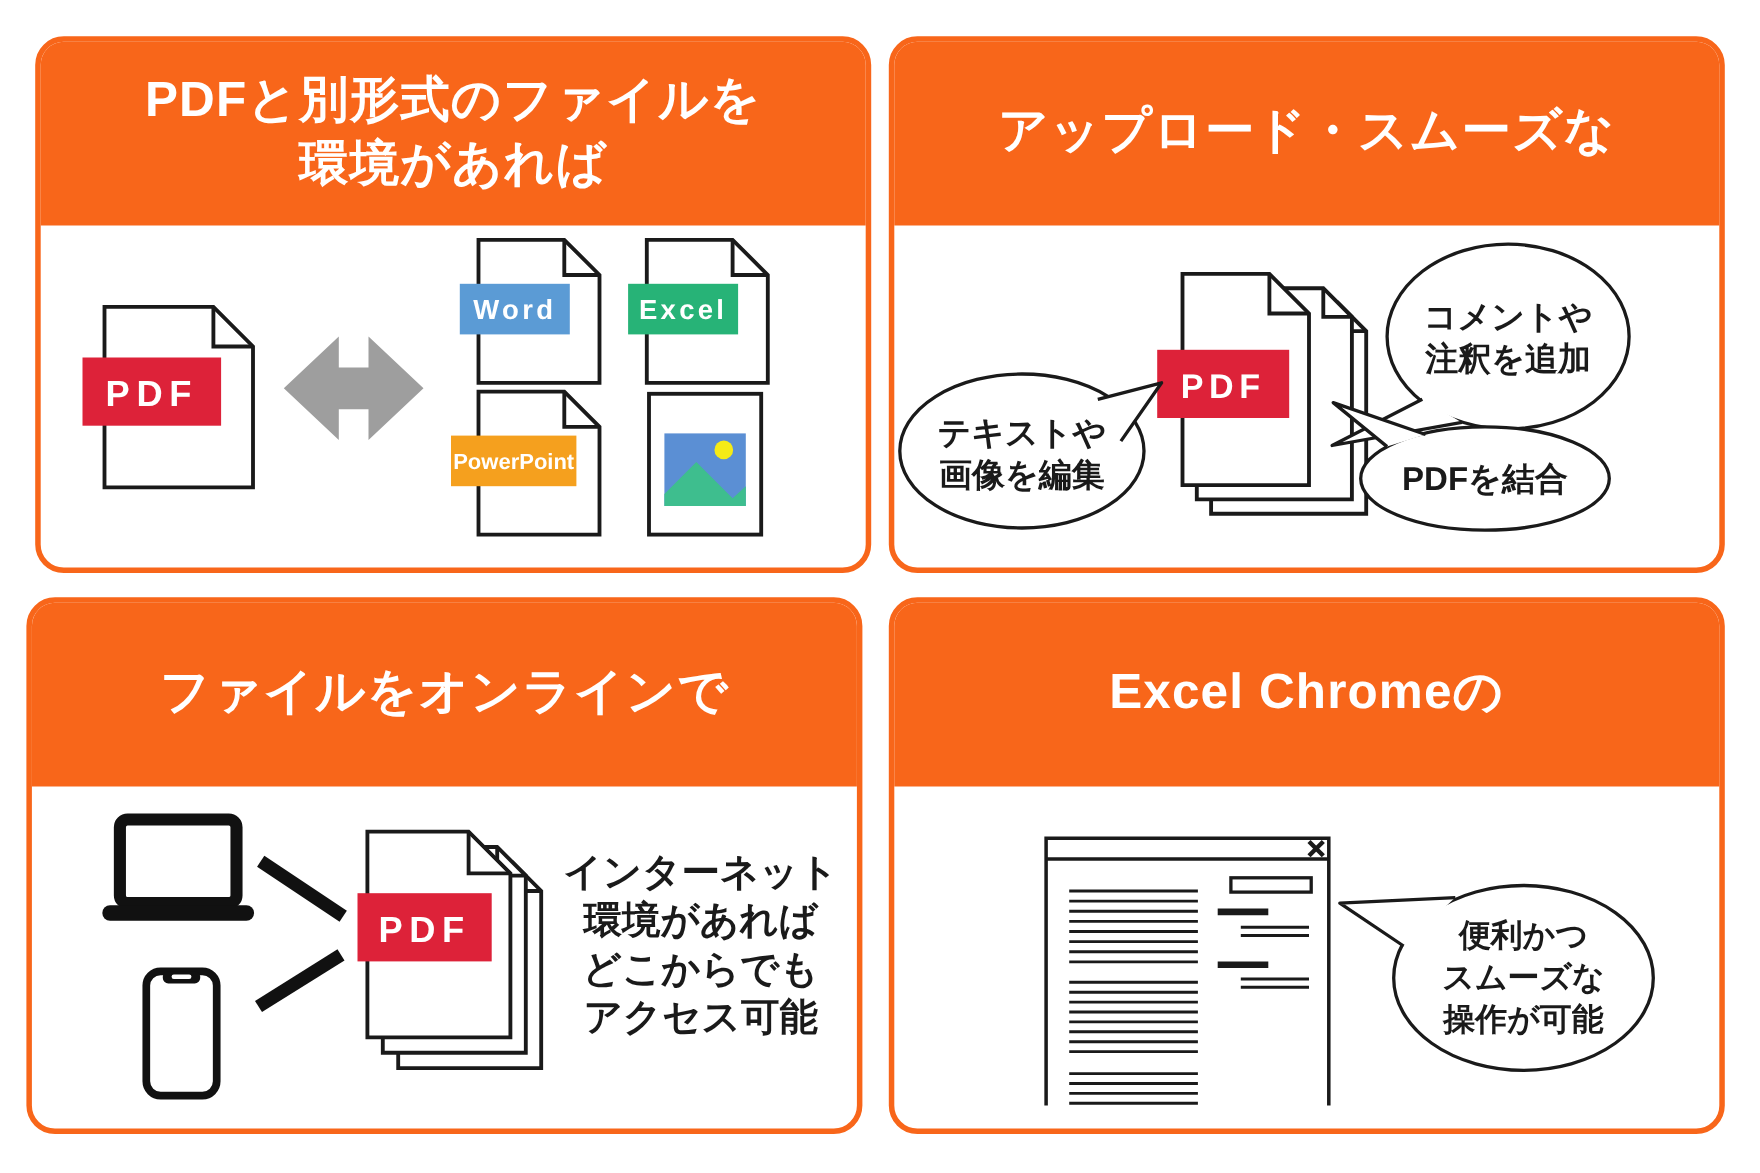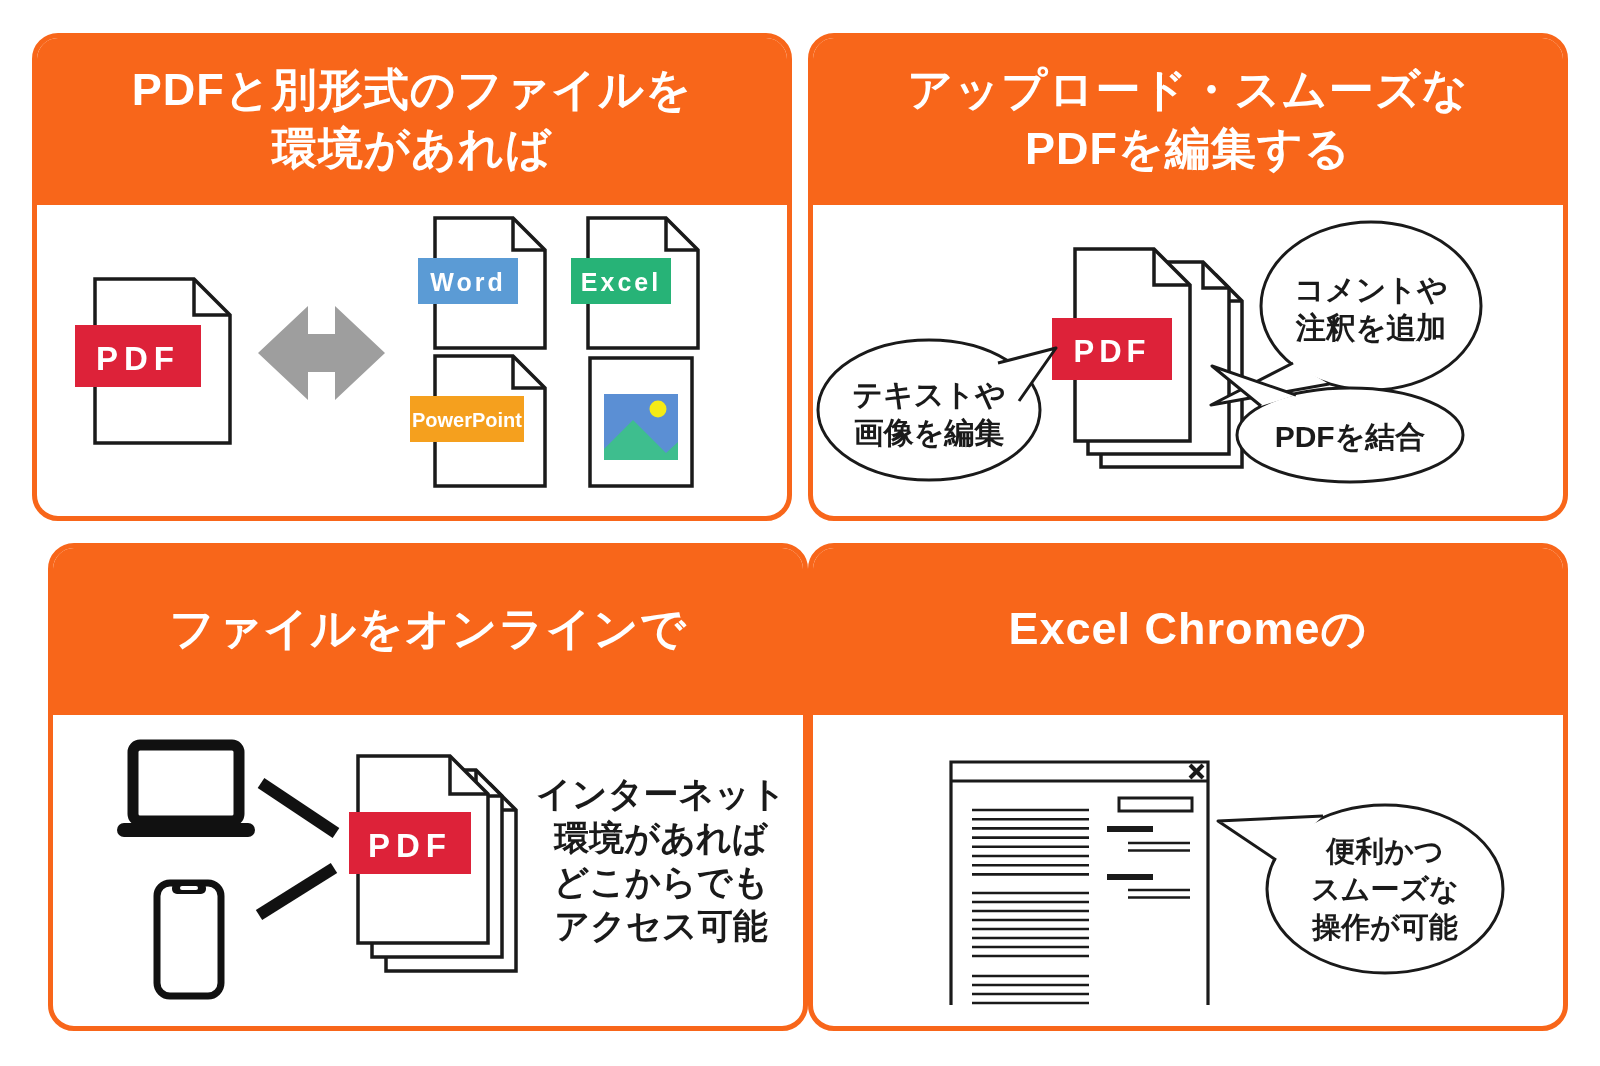--- a/index.html
+++ b/index.html
@@ -6,21 +6,21 @@
   .canvas{
     position:relative;width:1600px;height:1066px;background:#ffffff;overflow:hidden;
     font-family:"Liberation Sans","DejaVu Sans",sans-serif;
   }
   .panel{
     position:absolute;width:760px;height:488px;box-sizing:border-box;
     border:5px solid #F8661A;border-radius:26px;background:#ffffff;overflow:hidden;
   }
   .panel.p1{left:32px;top:33px;}
   .panel.p2{left:808px;top:33px;}
-  .panel.p3{left:48px;top:543px;}
+  .panel.p3{left:24px;top:543px;}
   .panel.p4{left:808px;top:543px;}
   .panel-header{
     margin:-5px -5px 0 -5px;height:172px;background:#F8661A;
     border-radius:21px 21px 0 0;
     display:flex;flex-direction:column;align-items:center;justify-content:center;
     color:#ffffff;font-weight:800;font-size:45px;line-height:1.32;text-align:center;
     letter-spacing:1px;
   }
   .panel-body{position:relative;height:311px;}
   .panel-body svg{display:block;width:750px;height:311px;}
@@ -83,21 +83,20 @@
           <path d="M567,255 L567,244 L596,215 L629,248 L641,237 L641,255 Z" fill="#3EBE8E"></path>
           <circle cx="621" cy="204" r="8.5" fill="#F5EB16"></circle>
         </g>
       </svg>
     </div>
   </section>
 
   <section class="panel p2">
     <header class="panel-header">
       <div>アップロード・スムーズな</div>
-      <div>PDFを編集する</div>
     </header>
     <div class="panel-body">
       <svg viewBox="0 0 750 311">
 
         <g>
           <path class="page" d="M288,70 H403 L429,96 V262 H288 Z"></path>
           <path class="fold" d="M403,70 L403,96 L429,96"></path>
           <path class="page" d="M275,57 H390 L416,83 V249 H275 Z"></path>
           <path class="fold" d="M390,57 L390,83 L416,83"></path>
           <path class="page" d="M262,44 H341 L377,80 V236 H262 Z"></path>

